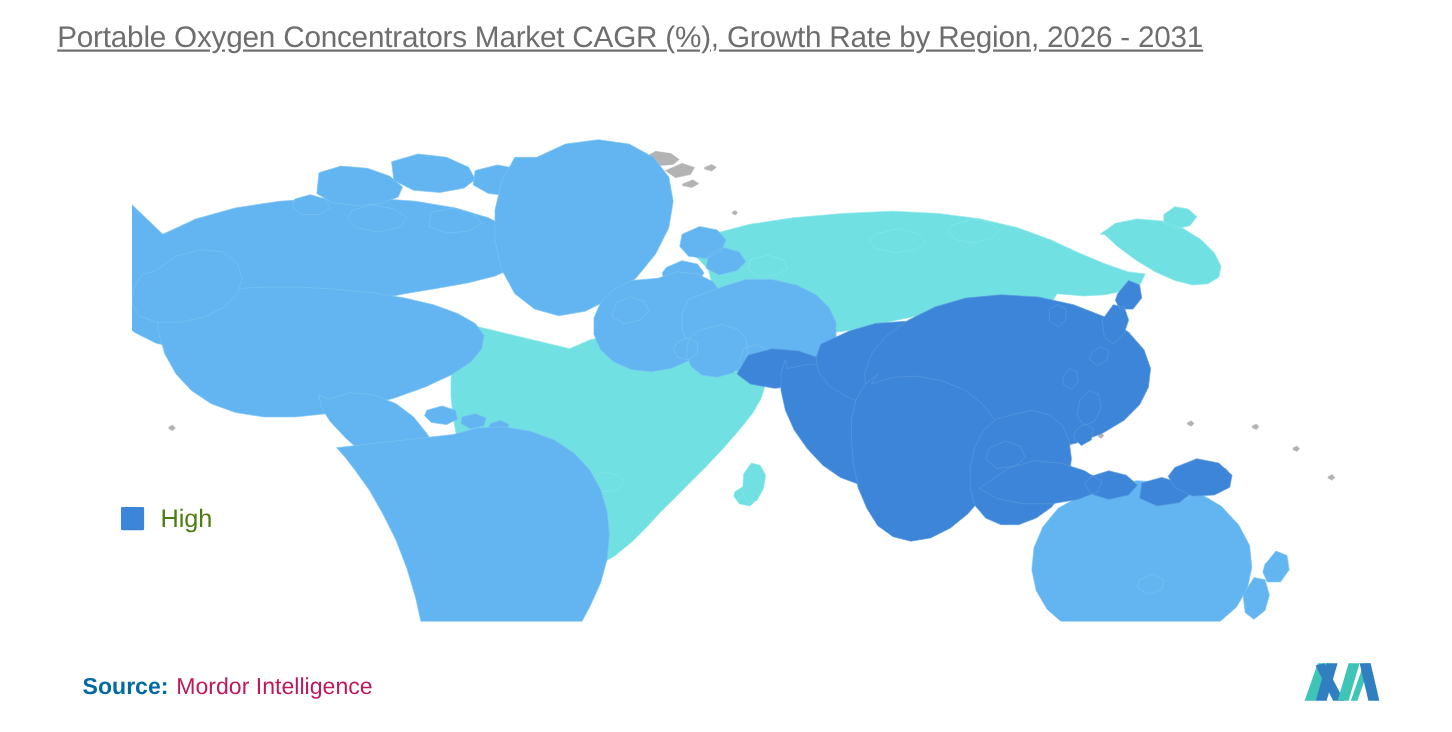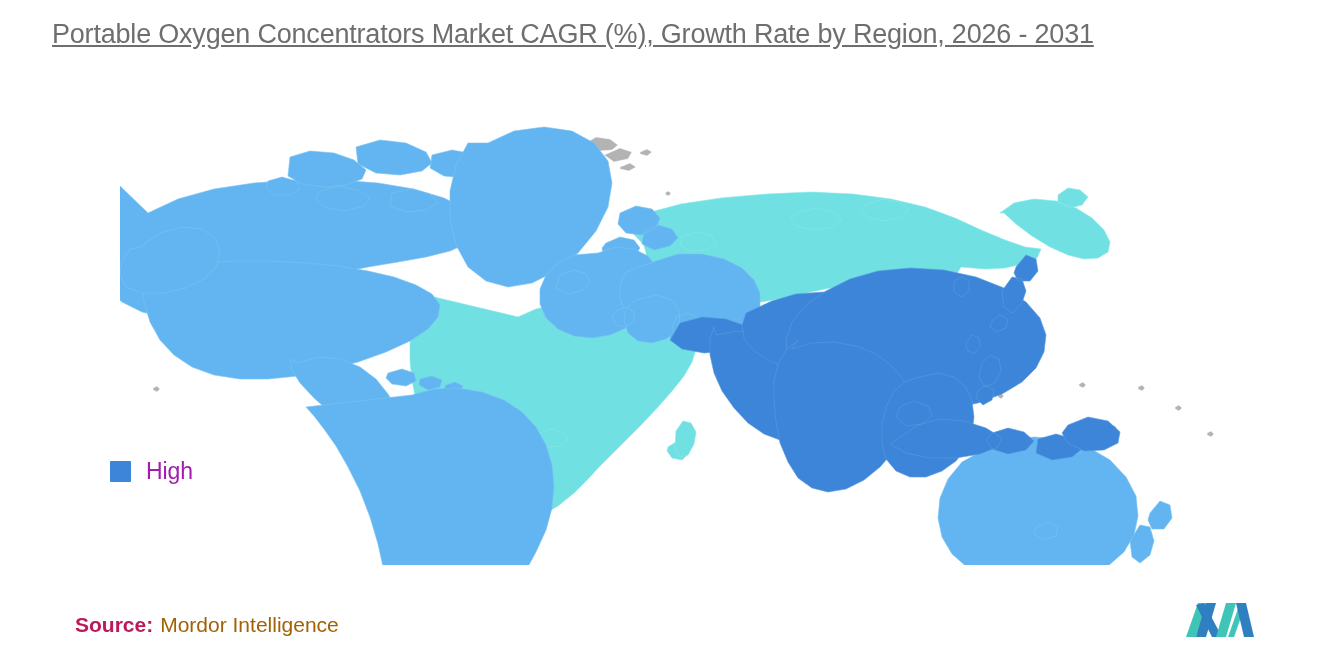--- a/index.html
+++ b/index.html
@@ -49,35 +49,35 @@
   }
   .legend-swatch {
     width: 21px;
     height: 21px;
     flex: 0 0 21px;
     border-radius: 1px;
   }
   .legend-label {
     margin-left: 15px;
     font-size: 23px;
-    color: #a21caf;
+    color: #4d7c0f;
     font-weight: 400;
     letter-spacing: -0.1px;
   }
 
   #source-line {
     position: absolute;
     left: 75px;
     top: 613px;
     font-size: 21px;
     color: #6e6e6e;
     white-space: nowrap;
   }
-  #source-label { font-weight: 700; color: #be185d; }
-  #source-value { font-weight: 400; margin-left: 7px; color: #a16207; }
+  #source-label { font-weight: 700; color: #0369a1; }
+  #source-value { font-weight: 400; margin-left: 7px; color: #be185d; }
 
   #brand-logo {
     position: absolute;
     left: 1184px;
     top: 601px;
     width: 72px;
     height: 38px;
   }
   #brand-logo svg { display: block; width: 100%; height: 100%; }
 </style>

